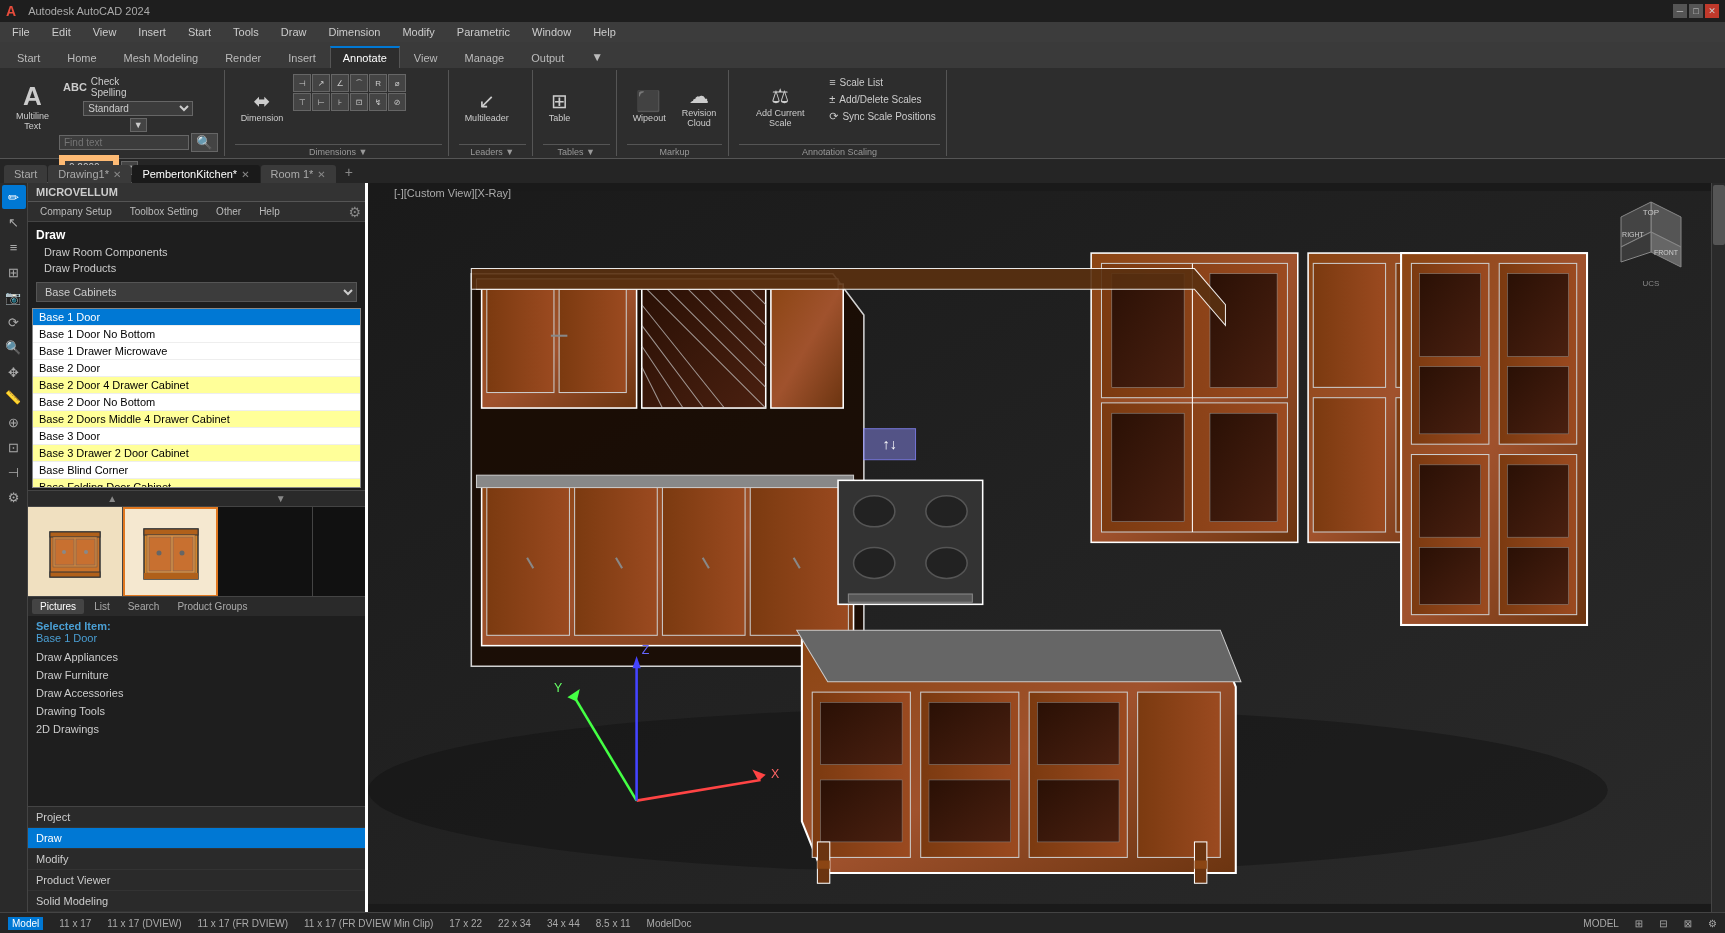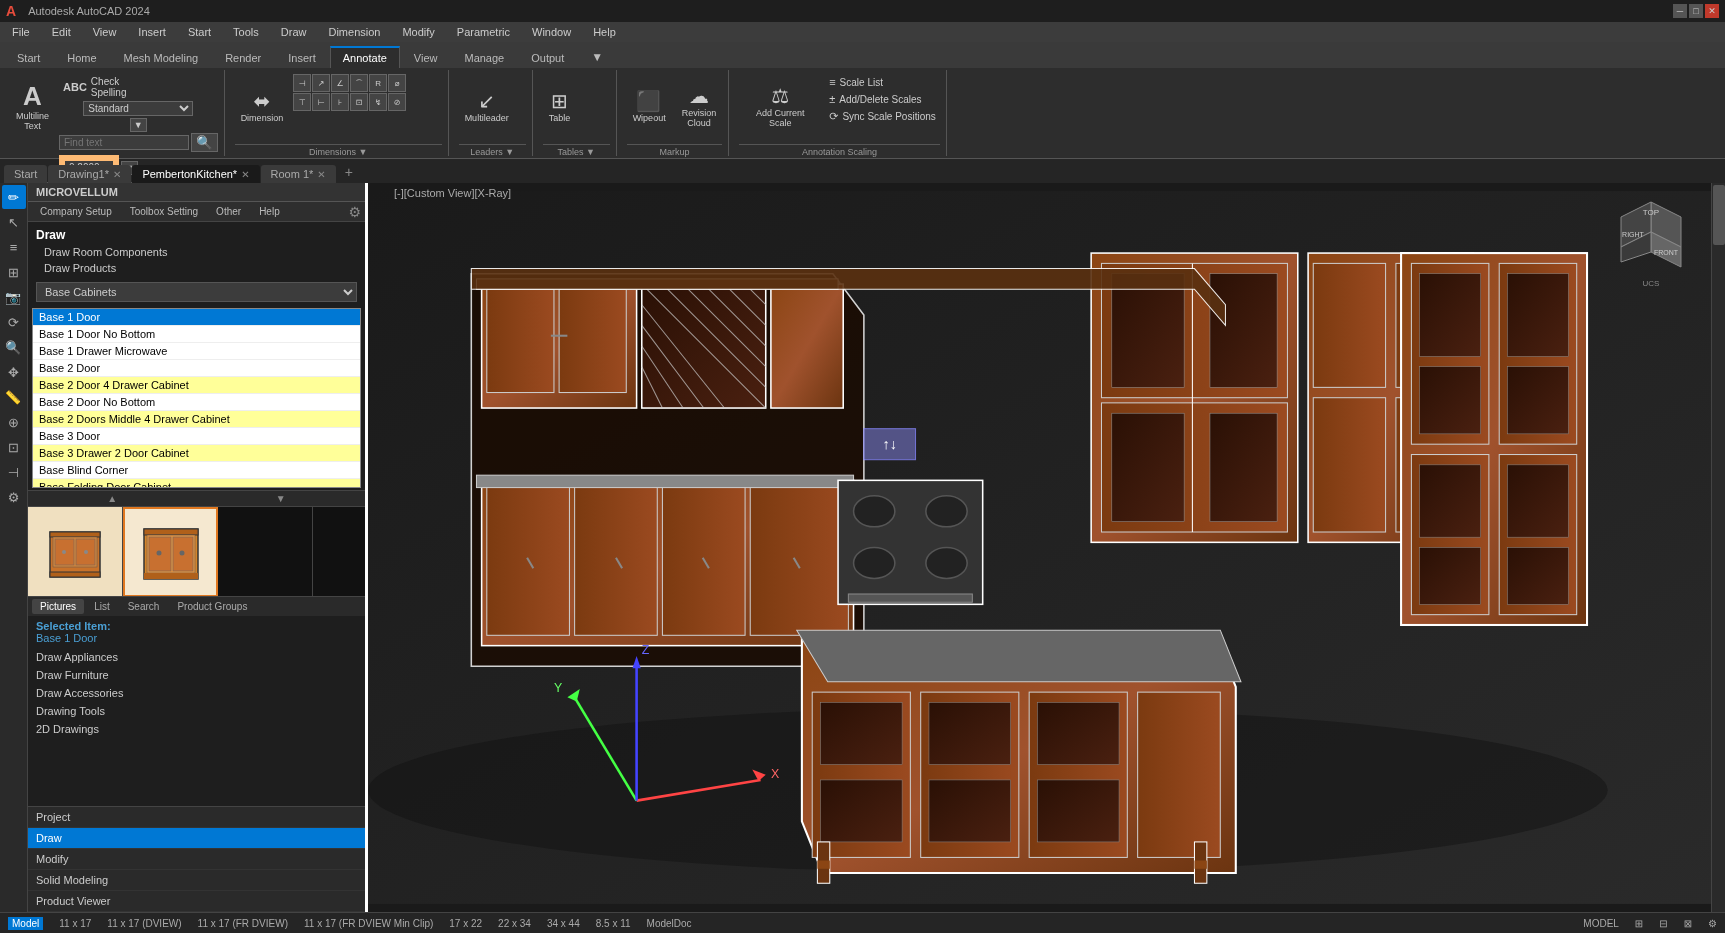--- a/index.html
+++ b/index.html
@@ -734,22 +734,22 @@
       <div class="bottom-menu-item">Draw Furniture</div>
       <div class="bottom-menu-item">Draw Accessories</div>
       <div class="bottom-menu-item">Drawing Tools</div>
       <div class="bottom-menu-item">2D Drawings</div>
     </div>
 
     <div id="panel-sections">
       <div class="panel-section-header">Project</div>
       <div class="panel-section-header active">Draw</div>
       <div class="panel-section-header">Modify</div>
+      <div class="panel-section-header">Product Viewer</div>
       <div class="panel-section-header">Solid Modeling</div>
-      <div class="panel-section-header">Product Viewer</div>
     </div>
   </div>
 
   <div id="viewport">
     <div id="viewport-label">[-][Custom View][X-Ray]</div>
 
     <div id="navcube">
       <svg width="80" height="80" viewBox="0 0 80 80">
 
         <polygon points="40,5 70,20 70,50 40,35" fill="#555" stroke="#888" stroke-width="1"></polygon>

